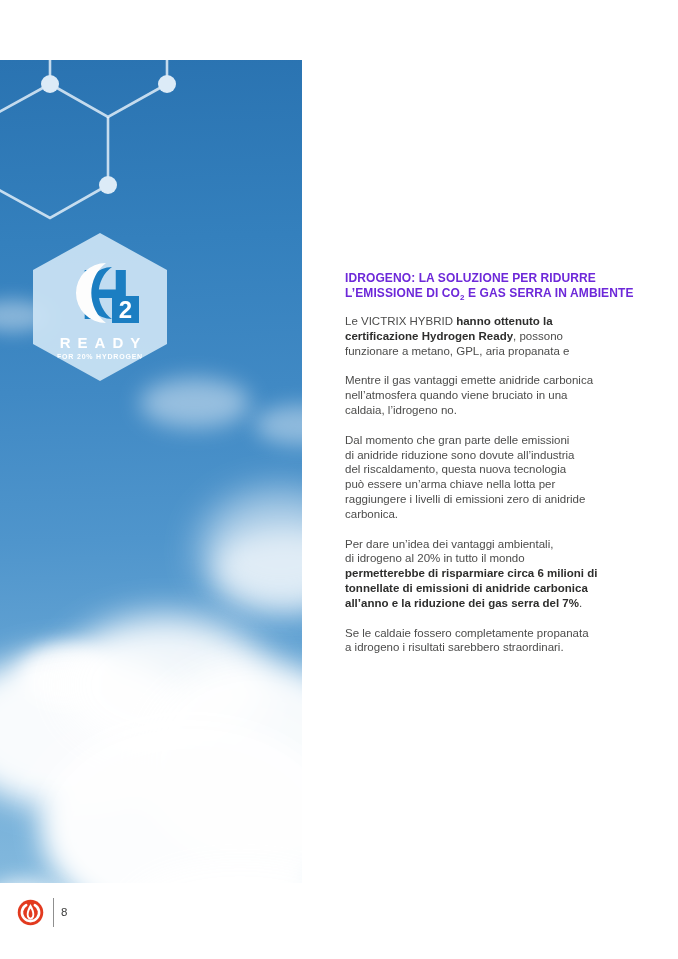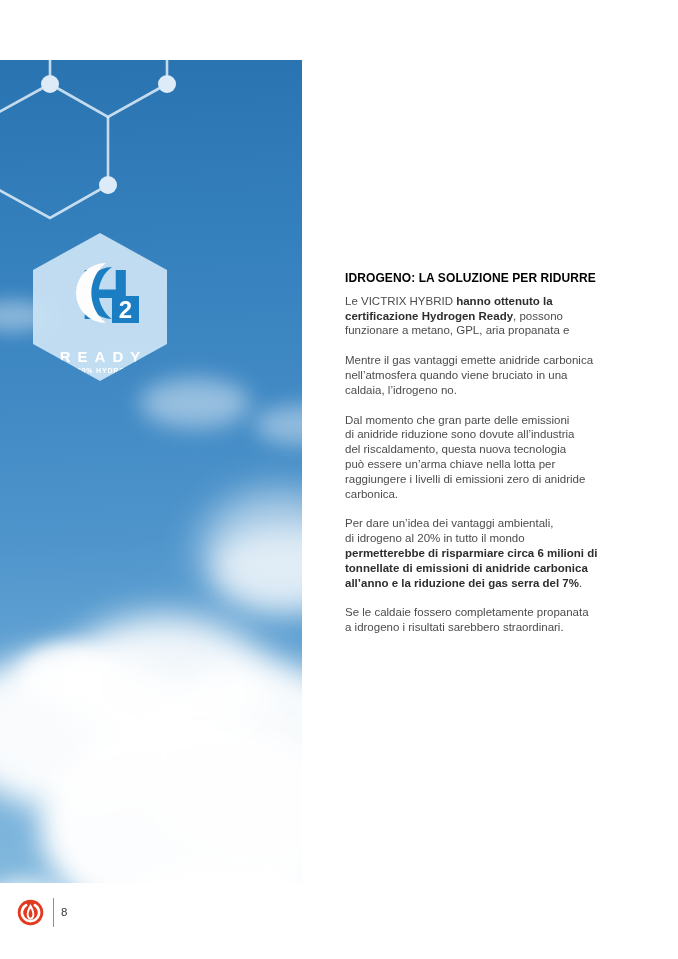--- a/index.html
+++ b/index.html
@@ -25,21 +25,21 @@
     background:linear-gradient(178deg,#2a73b1 0%, #3480bd 22%, #4089c4 40%, #4f95cc 58%, #66a5d4 75%, #85bade 100%);
   }
   .molecule { position:absolute; left:0; top:0; }
   .badge {
     position:absolute; left:33px; top:173px; width:134px; height:148px;
     clip-path:polygon(50% 0, 100% 25%, 100% 75%, 50% 100%, 0 75%, 0 25%);
     background:rgba(203,227,244,0.93);
     display:flex; flex-direction:column; align-items:center;
   }
   .badge-ready {
-    margin-top:19px; color:#ffffff; font-weight:bold; font-size:15px;
+    margin-top:5px; color:#ffffff; font-weight:bold; font-size:15px;
     letter-spacing:7px; padding-left:7px; text-align:center;
   }
   .badge-tagline {
     margin-top:2px; color:#ffffff; font-weight:bold; font-size:7px;
     letter-spacing:0.8px; text-align:center;
   }
   .cloud { position:absolute; background:#ffffff; border-radius:50%; }
   .c-big1  { left:-50px; top:590px; width:250px; height:160px; filter:blur(15px); opacity:.96; }
   .c-big2  { left:60px;  top:555px; width:210px; height:140px; filter:blur(17px); opacity:.9; }
   .c-big3  { left:140px; top:600px; width:230px; height:200px; filter:blur(15px); opacity:.95; }
@@ -51,21 +51,21 @@
   .c-wisp1 { left:140px; top:318px; width:110px; height:50px;  filter:blur(11px); opacity:.45; }
   .c-wisp2 { left:255px; top:345px; width:90px;  height:40px;  filter:blur(10px); opacity:.4; }
   .c-wisp3 { left:-25px; top:240px; width:75px;  height:32px;  filter:blur(9px);  opacity:.4; }
   .c-wisp4 { left:215px; top:470px; width:140px; height:80px;  filter:blur(13px); opacity:.6; }
 
   
   .article {
     position:absolute; left:345px; top:271px; width:276px;
     font-size:11.5px; line-height:14.8px; color:#4c4c4b;
   }
-  .heading { font-size:12px; font-weight:bold; color:#000000; letter-spacing:.1px; }
+  .heading { font-size:12px; font-weight:bold; color:#6d28d9; letter-spacing:.1px; }
   .heading sub { font-size:8px; }
   .para { margin-top:15px; }
   .heading + .para { margin-top:8px; }
   .line { white-space:nowrap; }
   .b { font-weight:bold; color:#2e2e2d; }
 
   
   .footer-logo { position:absolute; left:17px; top:899px; width:27px; height:27px; }
   .footer-divider { position:absolute; left:53px; top:898px; width:1px; height:29px; background:#8f8f8f; }
   .page-number { position:absolute; left:61px; top:906px; font-size:11.5px; color:#3c3c3b; }
@@ -113,20 +113,21 @@
         <text x="69.5" y="59" font-family="Liberation Sans, sans-serif" font-size="24" font-weight="bold" fill="#ffffff" text-anchor="middle">2</text>
       </svg>
       <div class="badge-ready">READY</div>
       <div class="badge-tagline">FOR 20% HYDROGEN</div>
     </div>
   </div>
 
   <div class="article">
     <div class="heading">
       <div class="line">IDROGENO: LA SOLUZIONE PER RIDURRE</div>
+      <div class="line"><span>L’EMISSIONE DI CO</span><sub>2</sub><span> E GAS SERRA IN AMBIENTE</span></div>
     </div>
     <div class="para">
         <div class="line"><span>Le VICTRIX HYBRID </span><span class="b">hanno ottenuto la</span></div>
         <div class="line"><span class="b">certificazione Hydrogen Ready</span><span>, possono</span></div>
         <div class="line"><span>funzionare a metano, GPL, aria propanata e</span></div>
       </div>
     <div class="para">
         <div class="line"><span>Mentre il gas vantaggi emette anidride carbonica</span></div>
         <div class="line"><span>nell’atmosfera quando viene bruciato in una</span></div>
         <div class="line"><span>caldaia, l’idrogeno no.</span></div>

